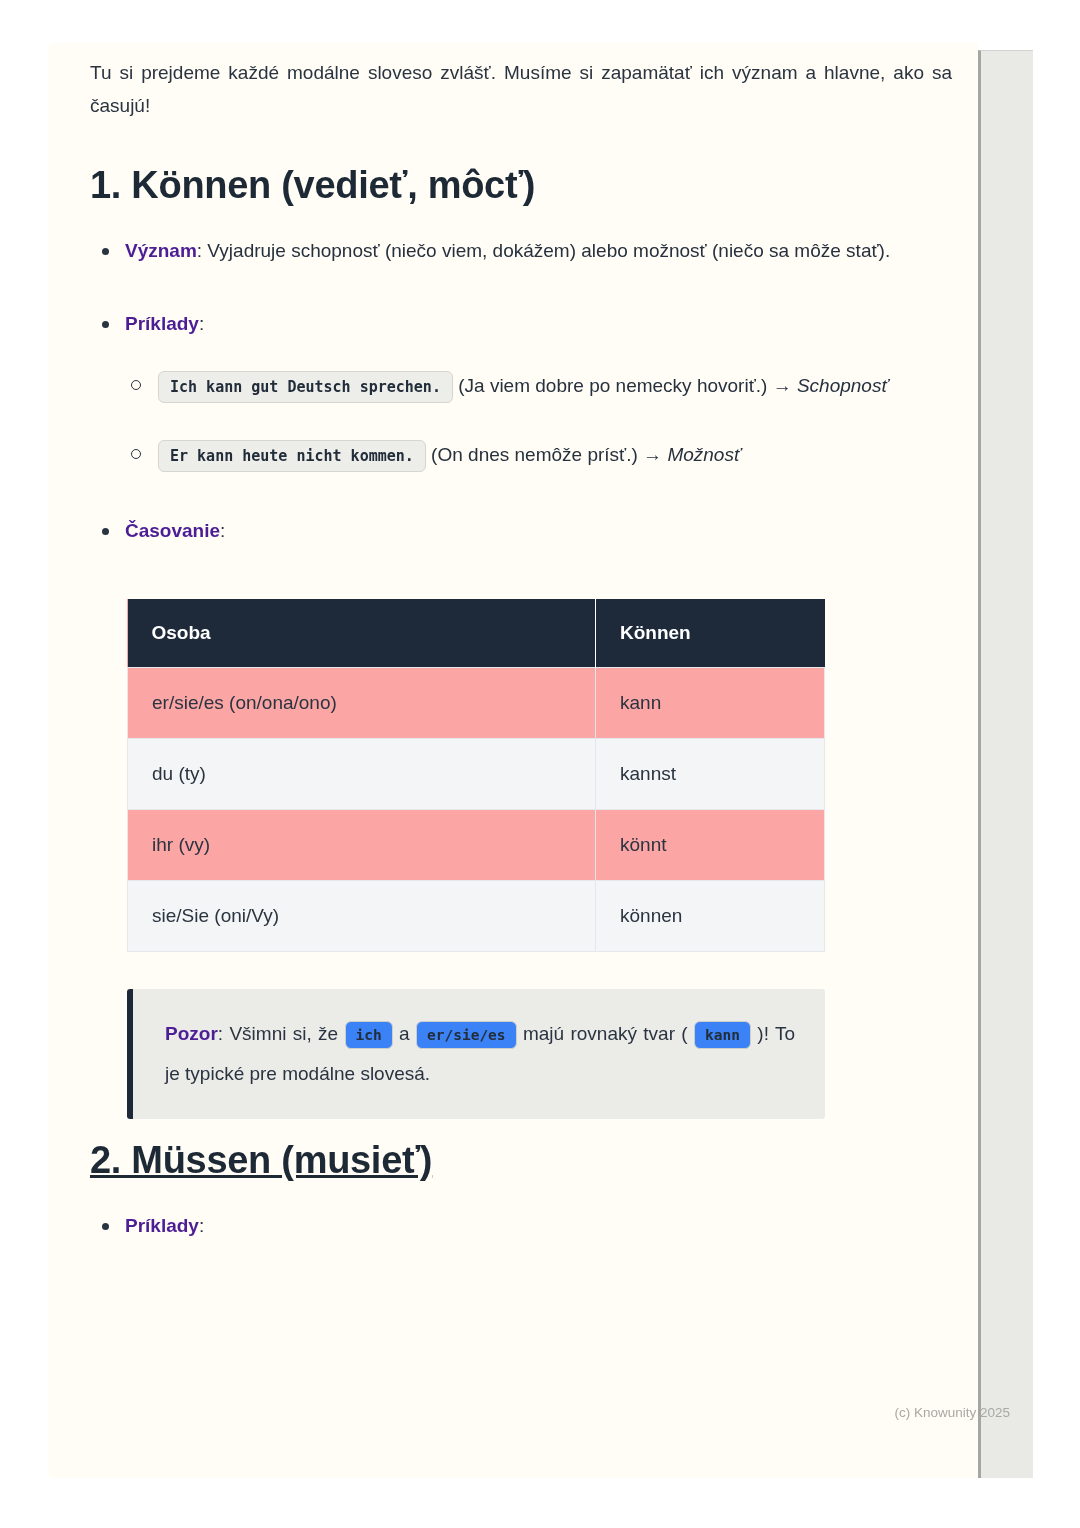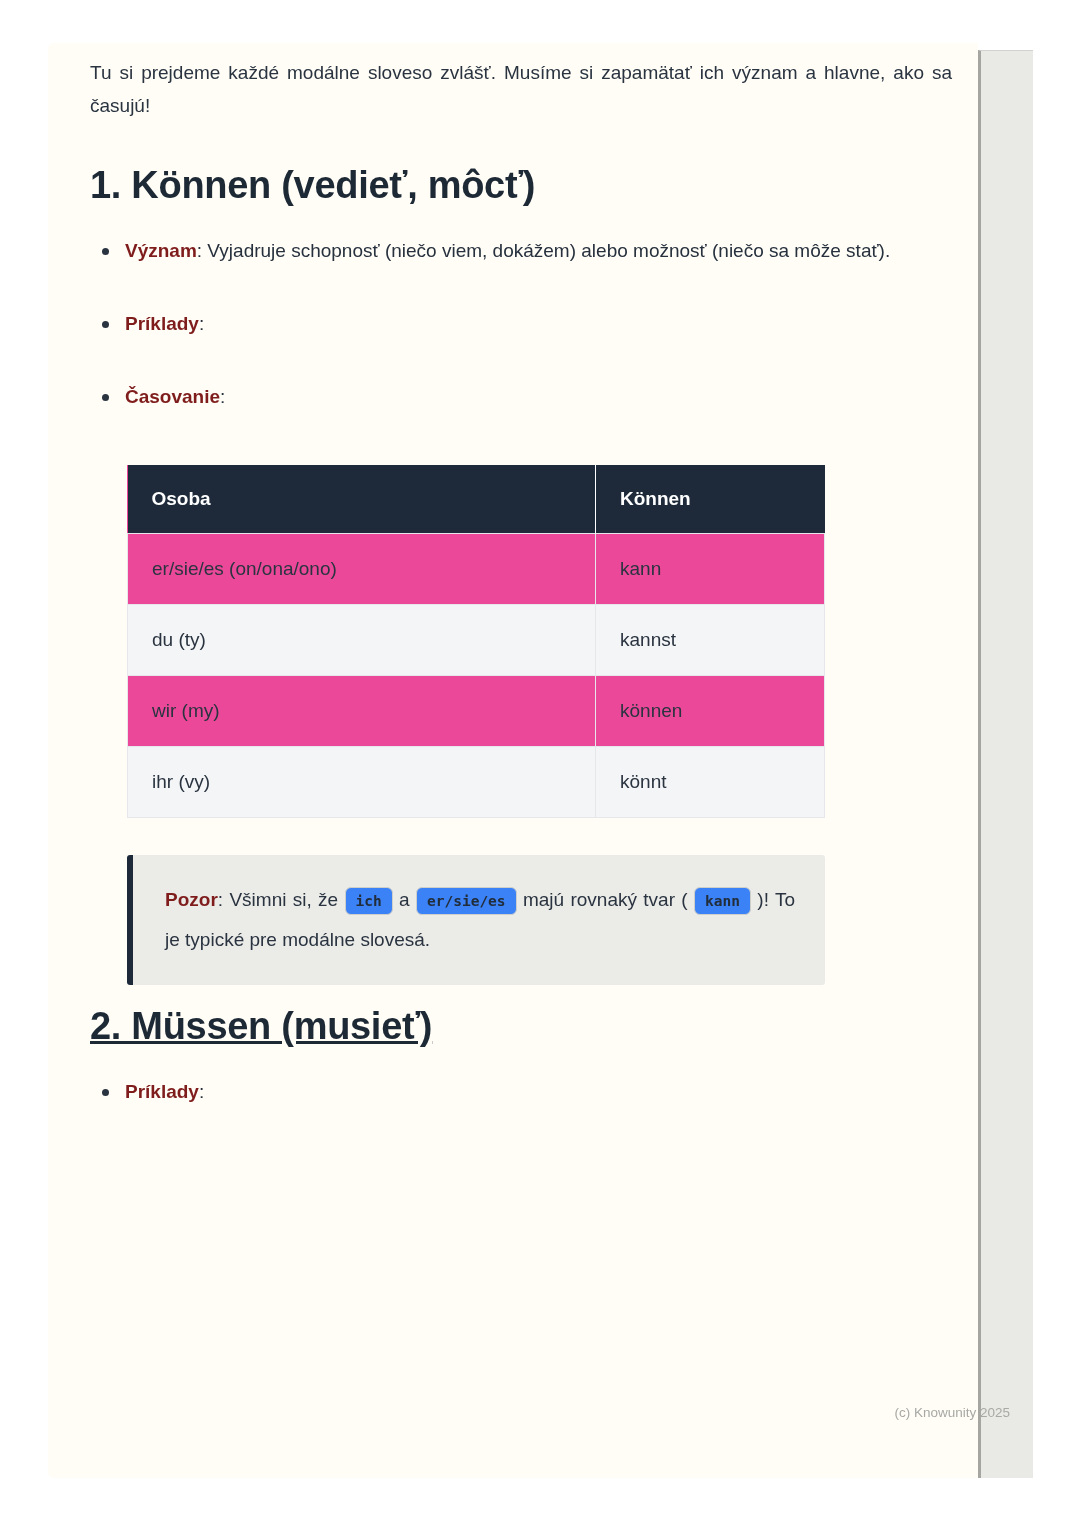--- a/index.html
+++ b/index.html
@@ -45,21 +45,21 @@
     line-height: 1.72;
   }
   ul.top-list > li::before {
     content: "";
     position: absolute;
     left: 12px; top: 13px;
     width: 7px; height: 7px;
     border-radius: 50%;
     background: #2a3440;
   }
-  .b { font-weight: bold; color: #7f1d1d; }
+  .b { font-weight: bold; color: #4c1d95; }
   .just { text-align: justify; }
   ul.sub-list { list-style: none; margin-top: 26px; }
   ul.sub-list > li {
     position: relative;
     padding-left: 33px;
     margin-bottom: 30px;
     font-size: 19px;
     line-height: 2.05;
   }
   ul.sub-list > li::before {
@@ -84,21 +84,21 @@
     padding: 8px 11px 7px;
     vertical-align: baseline;
     white-space: nowrap;
   }
   .it { font-style: italic; }
   table.conj {
     border-collapse: collapse;
     width: 698px;
     margin: 52px 0 0 37px;
     font-size: 19px;
-    background: #ec4899;
+    background: #fca5a5;
   }
   table.conj th {
     background: #1e2a3a;
     color: #ffffff;
     font-weight: bold;
     text-align: left;
     padding: 23px 24px;
     border-right: 1px solid #ffffff;
   }
   table.conj th:last-child { border-right: none; }
@@ -149,20 +149,28 @@
     <p class="body-text">Tu si prejdeme každé modálne sloveso zvlášť. Musíme si zapamätať ich význam a hlavne, ako sa časujú!</p>
 
     <h2 class="section-heading">1. Können (vedieť, môcť)</h2>
 
     <ul class="top-list">
       <li class="just">
         <span class="b">Význam</span><span>: Vyjadruje schopnosť (niečo viem, dokážem) alebo možnosť (niečo sa môže stať).</span>
       </li>
       <li>
         <span class="b">Príklady</span><span>:</span>
+        <ul class="sub-list">
+          <li>
+            <span class="chip">Ich kann gut Deutsch sprechen.</span><span> (Ja viem dobre po nemecky hovoriť.) → </span><span class="it">Schopnosť</span>
+          </li>
+          <li>
+            <span class="chip">Er kann heute nicht kommen.</span><span> (On dnes nemôže prísť.) → </span><span class="it">Možnosť</span>
+          </li>
+        </ul>
       </li>
       <li>
         <span class="b">Časovanie</span><span>:</span>
       </li>
     </ul>
 
     <table class="conj">
       <colgroup>
           <col class="c1">
           <col>
@@ -176,26 +184,26 @@
       <tbody>
         <tr>
           <td>er/sie/es (on/ona/ono)</td>
           <td>kann</td>
         </tr>
         <tr>
           <td>du (ty)</td>
           <td>kannst</td>
         </tr>
         <tr>
-          <td>wir (my)</td>
-          <td>können</td>
-        </tr>
-        <tr>
           <td>ihr (vy)</td>
           <td>könnt</td>
+        </tr>
+        <tr>
+          <td>sie/Sie (oni/Vy)</td>
+          <td>können</td>
         </tr>
       </tbody>
     </table>
 
     <div class="callout just">
       <span class="b">Pozor</span><span>: Všimni si, že </span><span class="chip">ich</span><span> a </span><span class="chip">er/sie/es</span><span> majú rovnaký tvar ( </span><span class="chip">kann</span><span> )! To je typické pre modálne slovesá.</span>
     </div>
 
     <h2 class="section-heading" style="margin-top:20px;text-decoration:underline;">2. Müssen (musieť)</h2>
 

